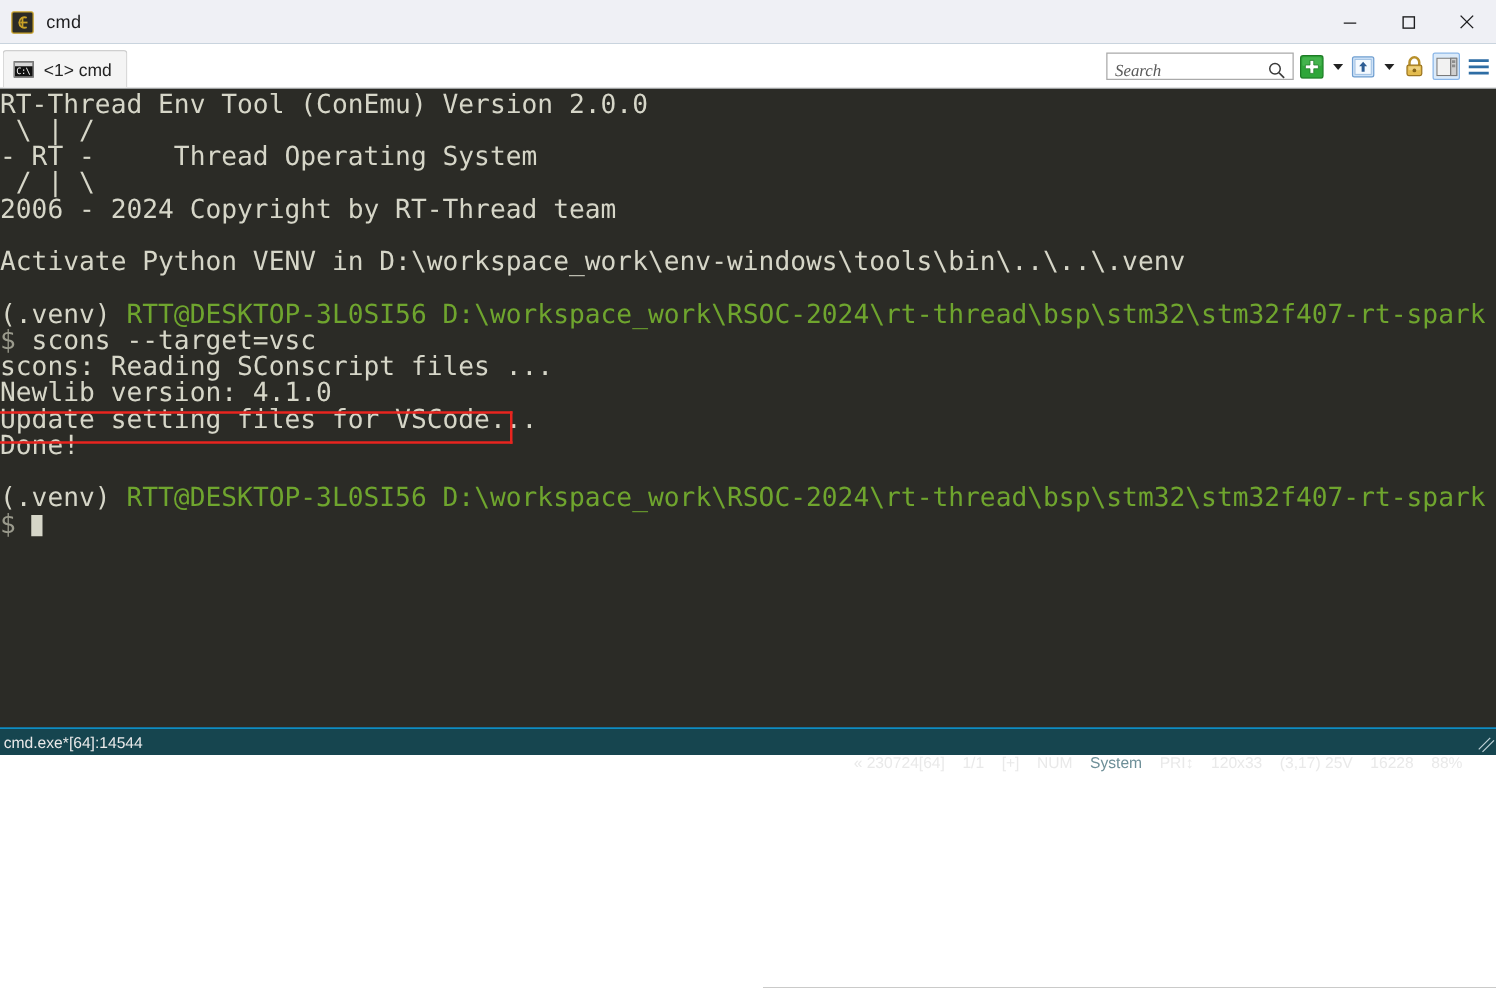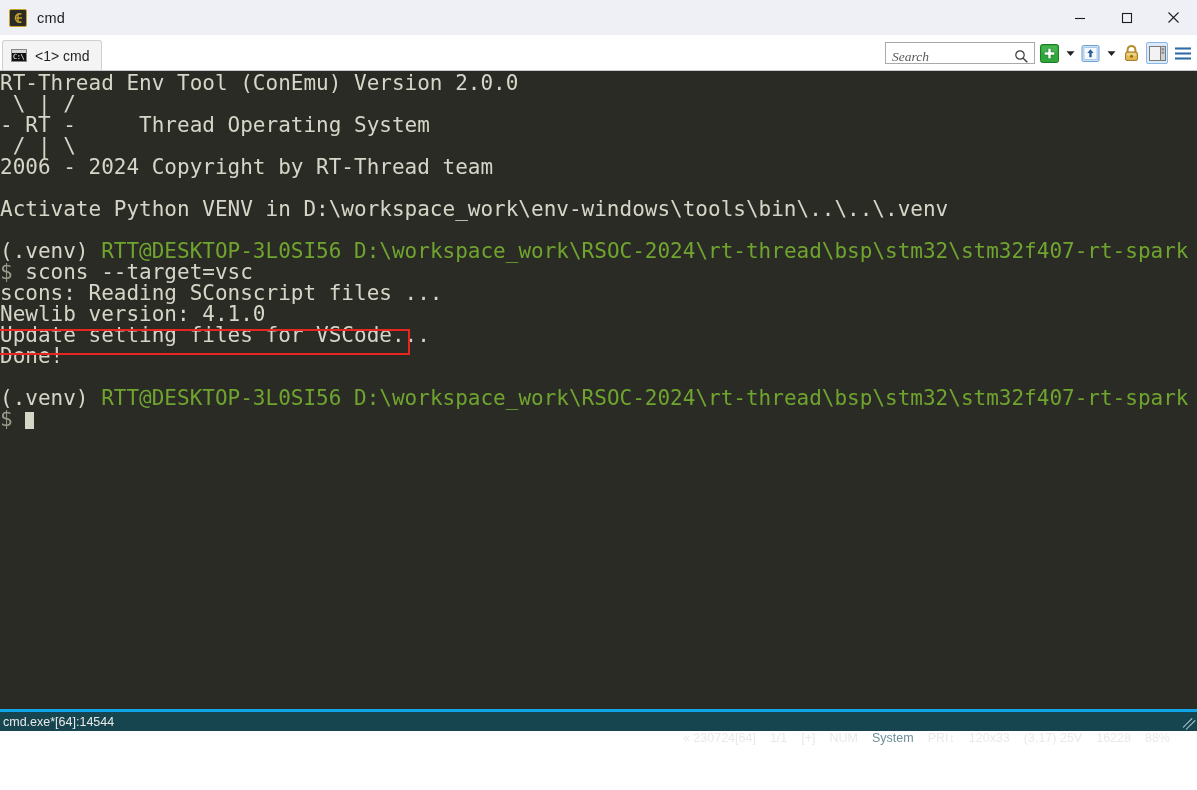--- a/index.html
+++ b/index.html
@@ -10,21 +10,21 @@
   body {
     width: 1197px;
     height: 790px;
     overflow: hidden;
     font-family: "Liberation Sans", sans-serif;
     -webkit-font-smoothing: antialiased;
   }
   #app {
     position: relative;
     width: 1197px;
-    height: 731px;
+    height: 604px;
     display: flex;
     flex-direction: column;
     background: #0c4a6e;
   }
 
   
   .titlebar {
     height: 35px;
     background: #EFF0F5;
     display: flex;
@@ -216,21 +216,21 @@
   }
 
   
   .statusbar {
     height: 22px;
     background: #16454F;
     display: flex;
     align-items: center;
     flex: 0 0 auto;
     position: relative;
-    border-top: 3px solid #0ea5e9;
+    border-top: 1px solid #0ea5e9;
     box-sizing: border-box;
     font-family: "Liberation Sans", sans-serif;
     font-size: 12.5px;
     color: #E9E9E9;
   }
   .sb-left { margin-left: 3px; white-space: nowrap; }
   .sb-right {
     margin-left: auto;
     display: flex;
     align-items: center;

